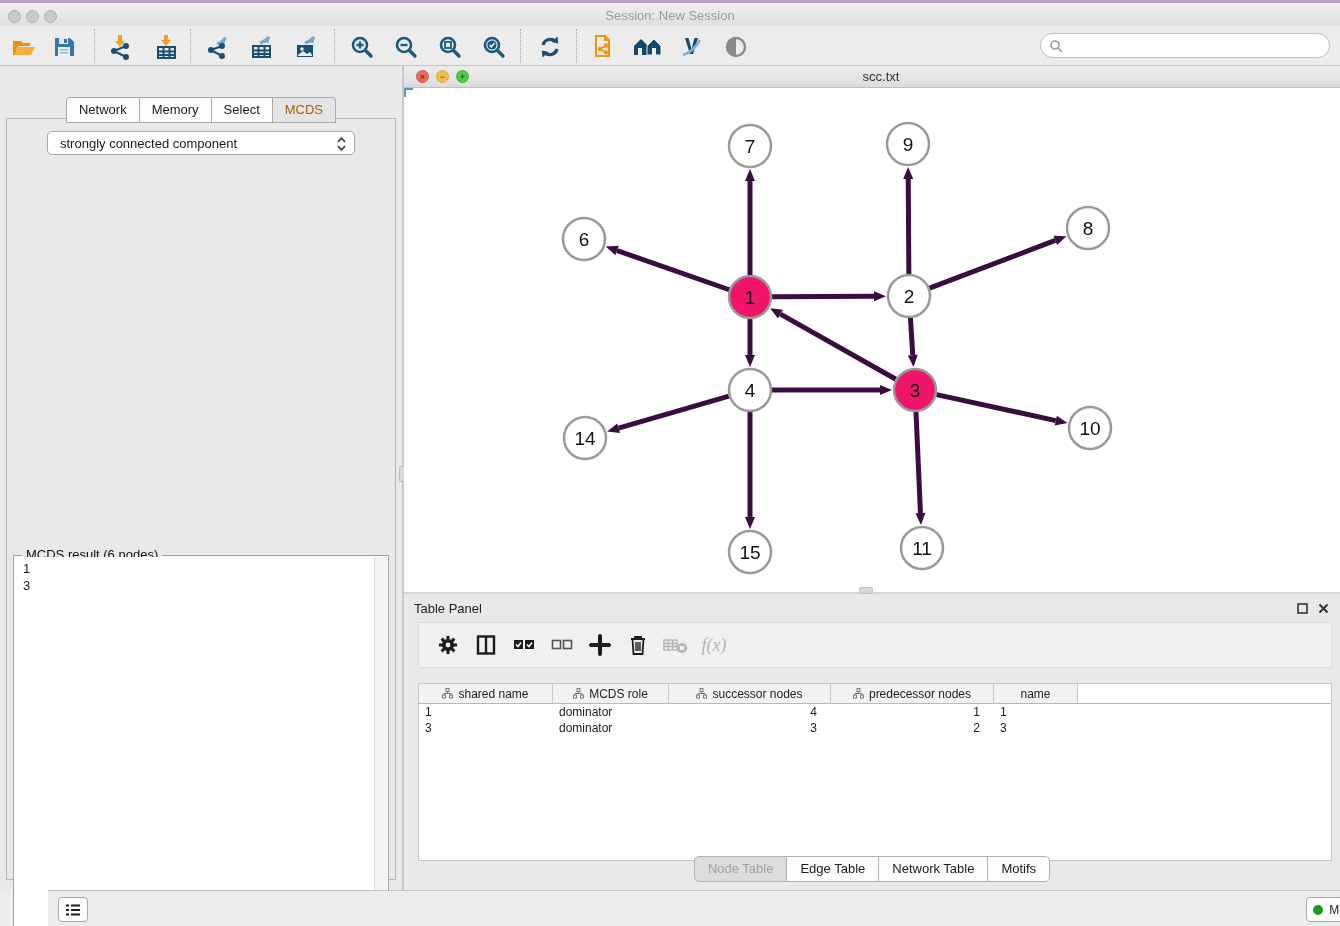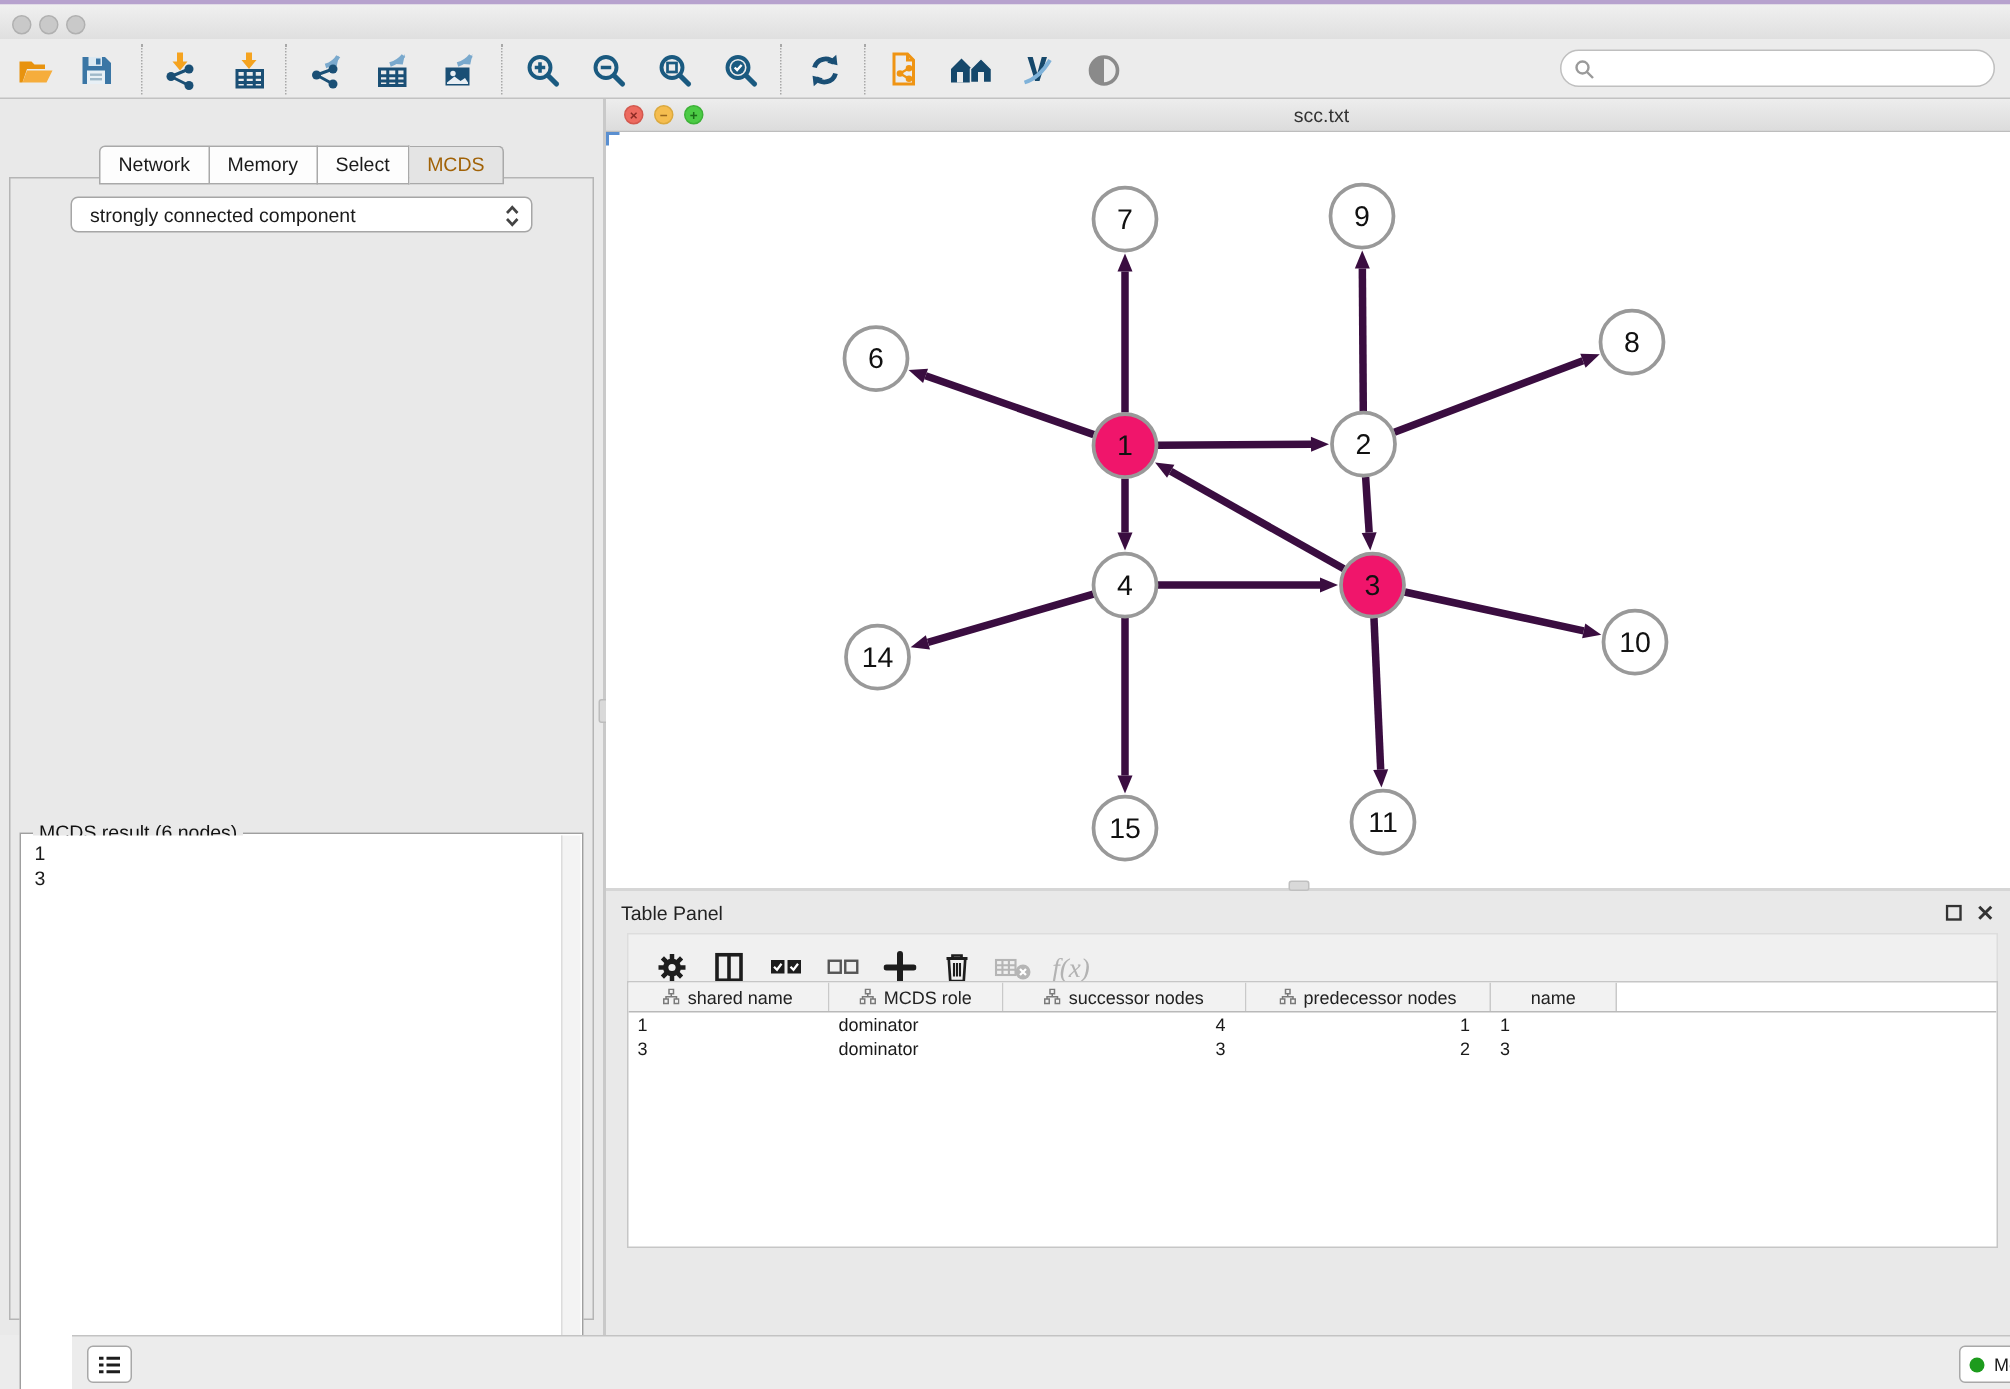--- a/index.html
+++ b/index.html
@@ -78,21 +78,21 @@
   .h-splitter { position:absolute; left:404px; top:592px; width:936px; height:2px; background:#d6d6d6; }
   .h-splitter .grip { position:absolute; left:455px; top:-5px; width:14px; height:7px;
                       background:#d9d9d9; border:1px solid #c0c0c0; border-radius:2px; }
 
   
   .table-panel { position:absolute; left:404px; top:594px; width:936px; height:296px; background:#e9e9e9; }
   .tp-toolbar { position:absolute; left:14px; top:28px; width:914px; height:46px;
                 background:#f0f0f0; border:1px solid #dddddd; display:flex; align-items:center; padding-left:12px; }
   .tp-btn { width:34px; height:32px; display:flex; align-items:center; justify-content:center; margin-right:4px; }
   .fx { font-family:"Liberation Serif", serif; font-style:italic; font-size:18px; color:#b3b3b3; }
-  .tp-table { position:absolute; left:14px; top:60px; width:914px; height:178px;
+  .tp-table { position:absolute; left:14px; top:89px; width:914px; height:178px;
               background:#fff; border:1px solid #c6c6c6; overflow:hidden; }
   .thead { display:flex; height:20px; border-bottom:1px solid #b9b9b9; }
   .th { background:#f2f2f2; border-right:1px solid #c9c9c9; display:flex; align-items:center;
         justify-content:center; font-size:12px; color:#222; gap:5px; }
   .trow { display:flex; height:16px; font-size:12px; align-items:center; }
   .td { padding:0 6px; white-space:nowrap; overflow:hidden; }
   .td.num { text-align:right; padding-right:14px; }
   .tp-tabs { position:absolute; left:0; top:262px; width:936px; text-align:center; }
   .tp-tab { display:inline-block; padding:4px 13px 5px; font-size:13px; background:#fdfdfd;
             border:1px solid #b2b2b2; border-left-width:0; border-radius:0; }
@@ -109,20 +109,21 @@
   .mem-label { font-size:12px; }
 </style>
 </head>
 <body>
 
 <div class="accent-strip"></div>
 <div class="titlebar">
   <div class="traffic" style="left:8px"></div>
   <div class="traffic" style="left:26px"></div>
   <div class="traffic" style="left:44px"></div>
+  <div class="win-title">Session: New Session</div>
 </div>
 
 <div class="toolbar">
   <div class="tbtn" style="left:6px">
     <svg width="26" height="24" viewBox="0 0 26 24">
       <path d="M2 6 h8 l2 2 h7 v3 H7 l-3 9 H2 z" fill="#e8930f"></path>
       <path d="M7 12 h17 l-4 8 H4 z" fill="#f6ad3c"></path>
     </svg>
   </div>
   <div class="tbtn" style="left:46px">
@@ -489,20 +490,23 @@
     </div>
     <div class="trow">
       <div class="td" style="width:134px">3</div>
       <div class="td" style="width:116px">dominator</div>
       <div class="td num" style="width:162px">3</div>
       <div class="td num" style="width:163px">2</div>
       <div class="td" style="width:84px">3</div>
     </div>
   </div>
 
+  <div class="tp-tabs">
+    <span class="tp-tab active">Node Table</span><span class="tp-tab">Edge Table</span><span class="tp-tab">Network Table</span><span class="tp-tab">Motifs</span>
+  </div>
 </div>
 
 <div class="statusbar">
   <div class="sbtn" style="left:10px; width:30px;">
     <svg width="16" height="14" viewBox="0 0 16 14">
       <g stroke="#1d1d1d" stroke-width="2">
         <path d="M1 2.5 h3 M6 2.5 h9 M1 7 h3 M6 7 h9 M1 11.5 h3 M6 11.5 h9"></path>
       </g>
     </svg>
   </div>

